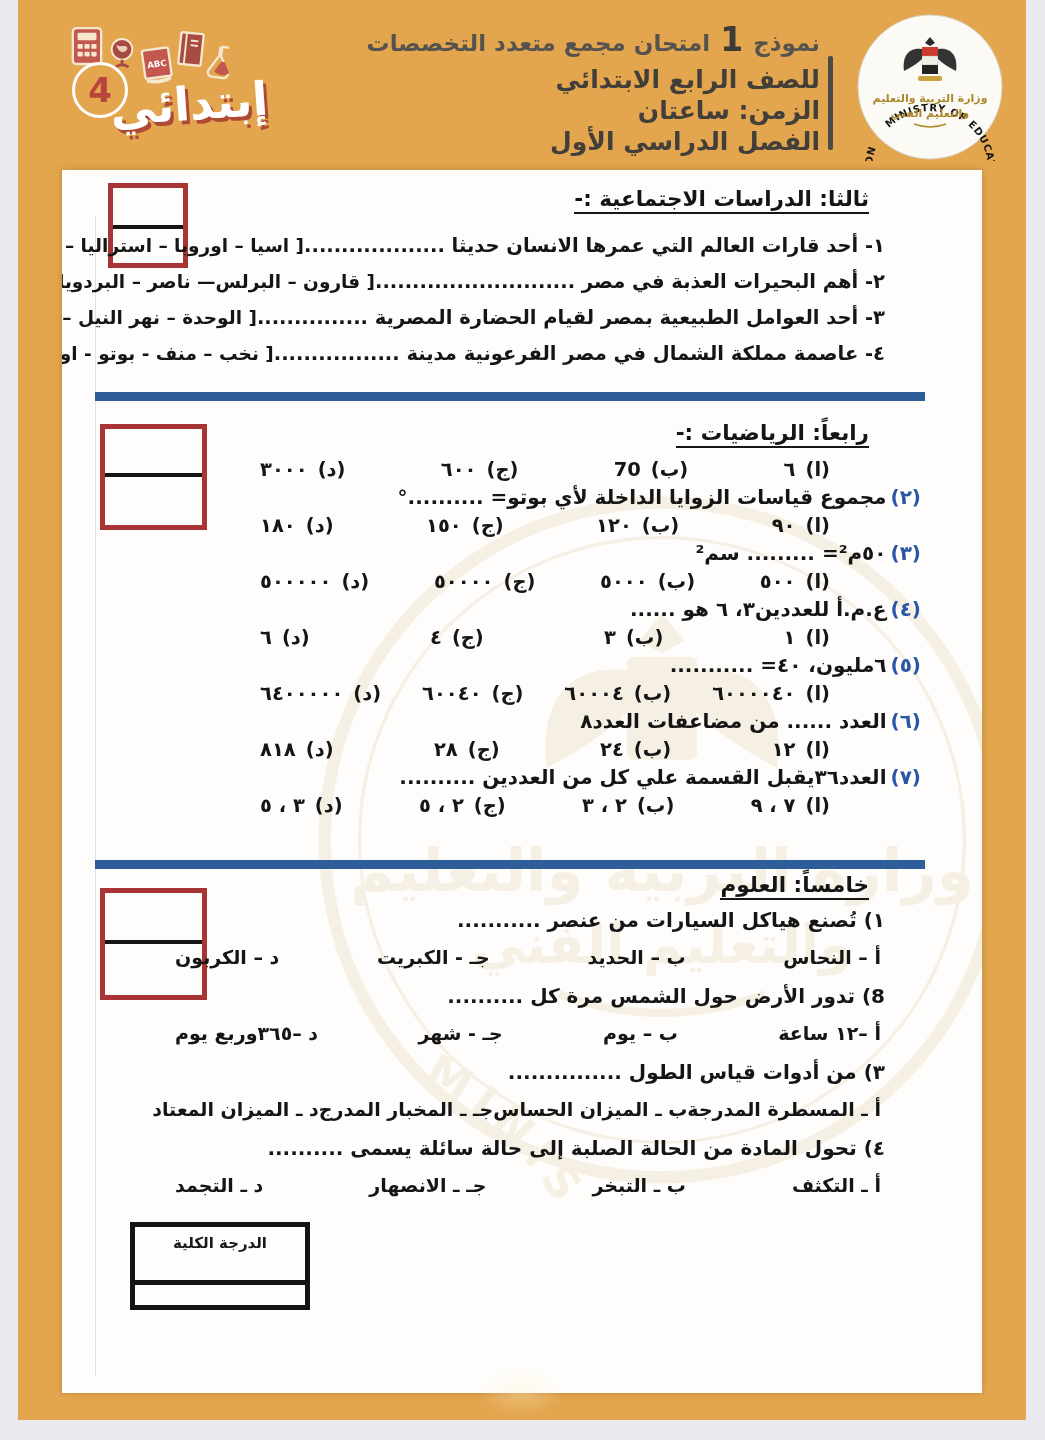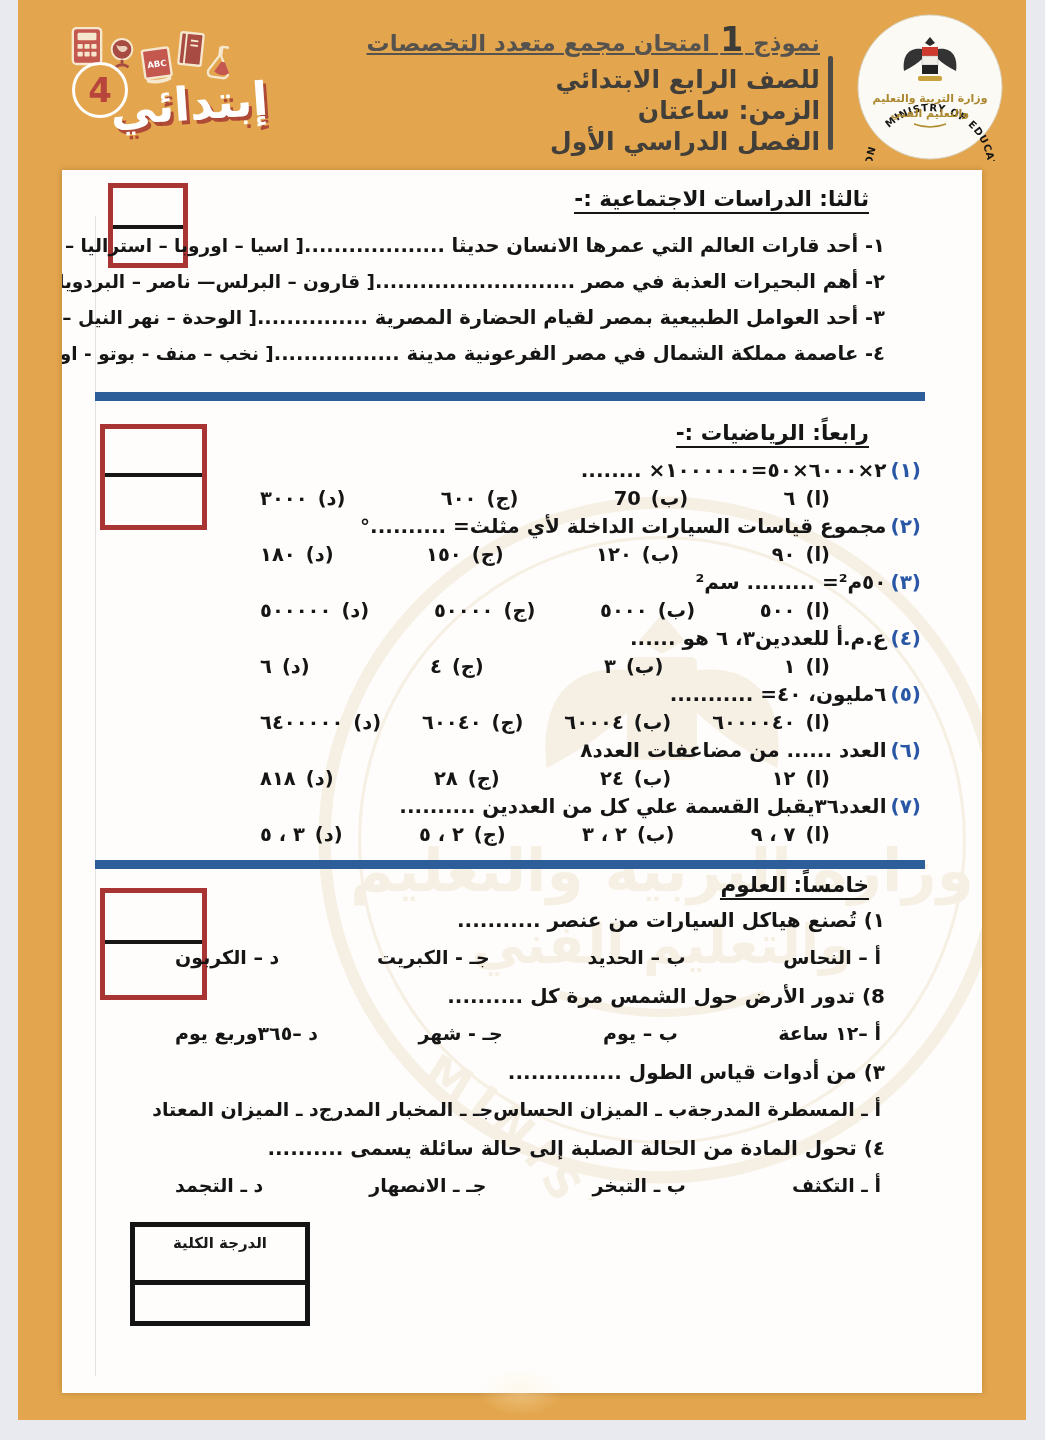--- a/index.html
+++ b/index.html
@@ -17,21 +17,21 @@
   .bi5 { transform:translateY(24px) rotate(8deg); }
   .badge-circle { position:absolute; left:16px; top:50px; width:56px; height:56px; border:3px solid #fff;
     border-radius:50%; display:flex; align-items:center; justify-content:center; z-index:1; }
   .badge-circle span { color:#b8453c; font-size:34px; font-weight:bold; }
   .badge-text { position:absolute; left:22px; top:66px; width:190px; z-index:2; direction:rtl;
     color:#fff; font-size:46px; font-weight:bold; transform:rotate(-4deg);
     text-shadow:3px 4px 0 rgba(166,62,50,.88); letter-spacing:1px; }
 
   
   .header-titles { position:absolute; top:20px; right:225px; width:540px; direction:rtl; text-align:right; }
-  .h-line1 { font-size:23px; font-weight:bold; color:#56534f; margin-bottom:5px;text-decoration:underline; }
+  .h-line1 { font-size:23px; font-weight:bold; color:#56534f; margin-bottom:5px; }
   .h-num { font-size:33px; color:#3d3b38; padding:0 2px; }
   .h-line2 { font-size:25px; font-weight:bold; color:#423f3b; line-height:31px; }
   .vbar { position:absolute; left:828px; top:56px; width:5px; height:94px; background:#4d4b48; border-radius:2px; }
   .logo { position:absolute; left:856px; top:13px; width:148px; height:148px; }
 
   
   .page { position:absolute; left:62px; top:170px; width:920px; height:1223px; background:#fefdfc;
     box-shadow:0 0 6px rgba(90,60,20,.3); overflow:hidden; }
   .scanline { position:absolute; left:33px; top:46px; width:1px; height:1160px; background:rgba(100,100,110,.18); }
   .watermark { position:absolute; left:240px; top:310px; opacity:.13; pointer-events:none; }
@@ -61,21 +61,21 @@
   .mq { height:29px; padding-right:4px; font-size:20px; font-weight:bold; white-space:nowrap; }
   .qnum { color:#2a57a5; margin-left:4px; }
   .mopts { display:flex; justify-content:space-between; padding:0 95px 0 165px; height:27px;
     font-size:19.5px; font-weight:bold; }
   .opt .ol { margin-left:10px; }
 
   .scq { height:30px; margin-bottom:8px; padding-right:40px; font-size:20px; font-weight:bold; white-space:nowrap;padding-left:29px; }
   .scopts { display:flex; justify-content:space-between; padding:0 44px 0 80px; height:30px;
     margin-bottom:8px; font-size:19px; font-weight:bold; white-space:nowrap; }
 
-  .total-box { position:absolute; left:68px; top:1052px; width:180px; height:104px; border:5px solid #141414; }
+  .total-box { position:absolute; left:68px; top:1052px; width:180px; height:88px; border:5px solid #141414; }
   .tb-top { height:58px; border-bottom:5px solid #141414; text-align:center; padding-top:7px;
     font-size:15px; font-weight:bold; color:#1a1a1a; direction:rtl; }
   .tb-bottom { height:100%; }
 
   .bottom-wm { position:absolute; left:478px; top:1366px; width:86px; height:50px; border-radius:50%;
     background:radial-gradient(ellipse at center, rgba(255,240,205,.35), rgba(255,240,205,0) 70%); }
 </style>
 </head>
 <body>
 
@@ -213,32 +213,29 @@
 
     <div class="score-box sb2">
       <div class="sb-top"></div>
       <div class="sb-bottom"></div>
     </div>
     <section class="sec sec-math">
       <div class="sec-title">
         <span class="tu"><span>رابعاً:</span> <span>الرياضيات :-</span></span>
       </div>
 
-      <div class="mq">
-        <span class="qnum">(١)</span><span class="qtext">٢×٦٠٠٠×٥٠=١٠٠٠٠٠٠× ........</span>
-      </div>
       <div class="mopts">
         <span class="opt"><span class="ol">(ا)</span><span class="ov">٦</span></span>
         <span class="opt"><span class="ol">(ب)</span><span class="ov">70</span></span>
         <span class="opt"><span class="ol">(ج)</span><span class="ov">٦٠٠</span></span>
         <span class="opt"><span class="ol">(د)</span><span class="ov">٣٠٠٠</span></span>
       </div>
 
       <div class="mq">
-        <span class="qnum">(٢)</span><span class="qtext">مجموع قياسات السيارات الداخلة لأي مثلث= ..........°</span>
+        <span class="qnum">(٢)</span><span class="qtext">مجموع قياسات الزوايا الداخلة لأي بوتو= ..........°</span>
       </div>
       <div class="mopts">
         <span class="opt"><span class="ol">(ا)</span><span class="ov">٩٠</span></span>
         <span class="opt"><span class="ol">(ب)</span><span class="ov">١٢٠</span></span>
         <span class="opt"><span class="ol">(ج)</span><span class="ov">١٥٠</span></span>
         <span class="opt"><span class="ol">(د)</span><span class="ov">١٨٠</span></span>
       </div>
 
       <div class="mq">
         <span class="qnum">(٣)</span><span class="qtext">٥٠م²= ......... سم²</span>

